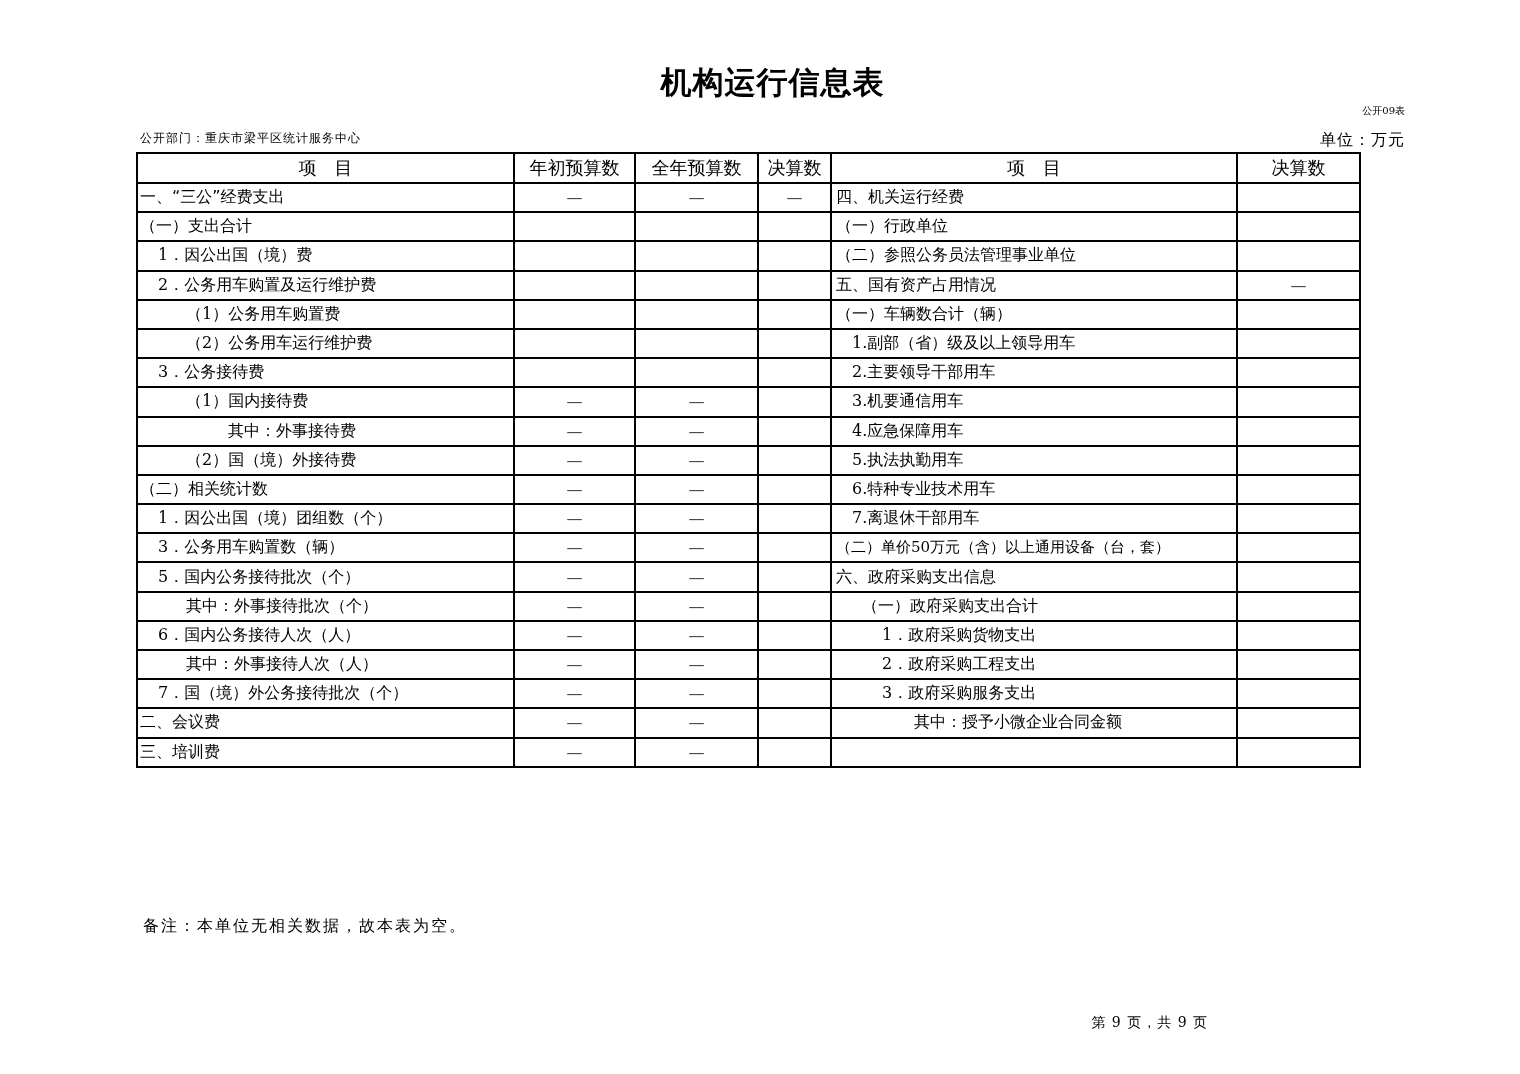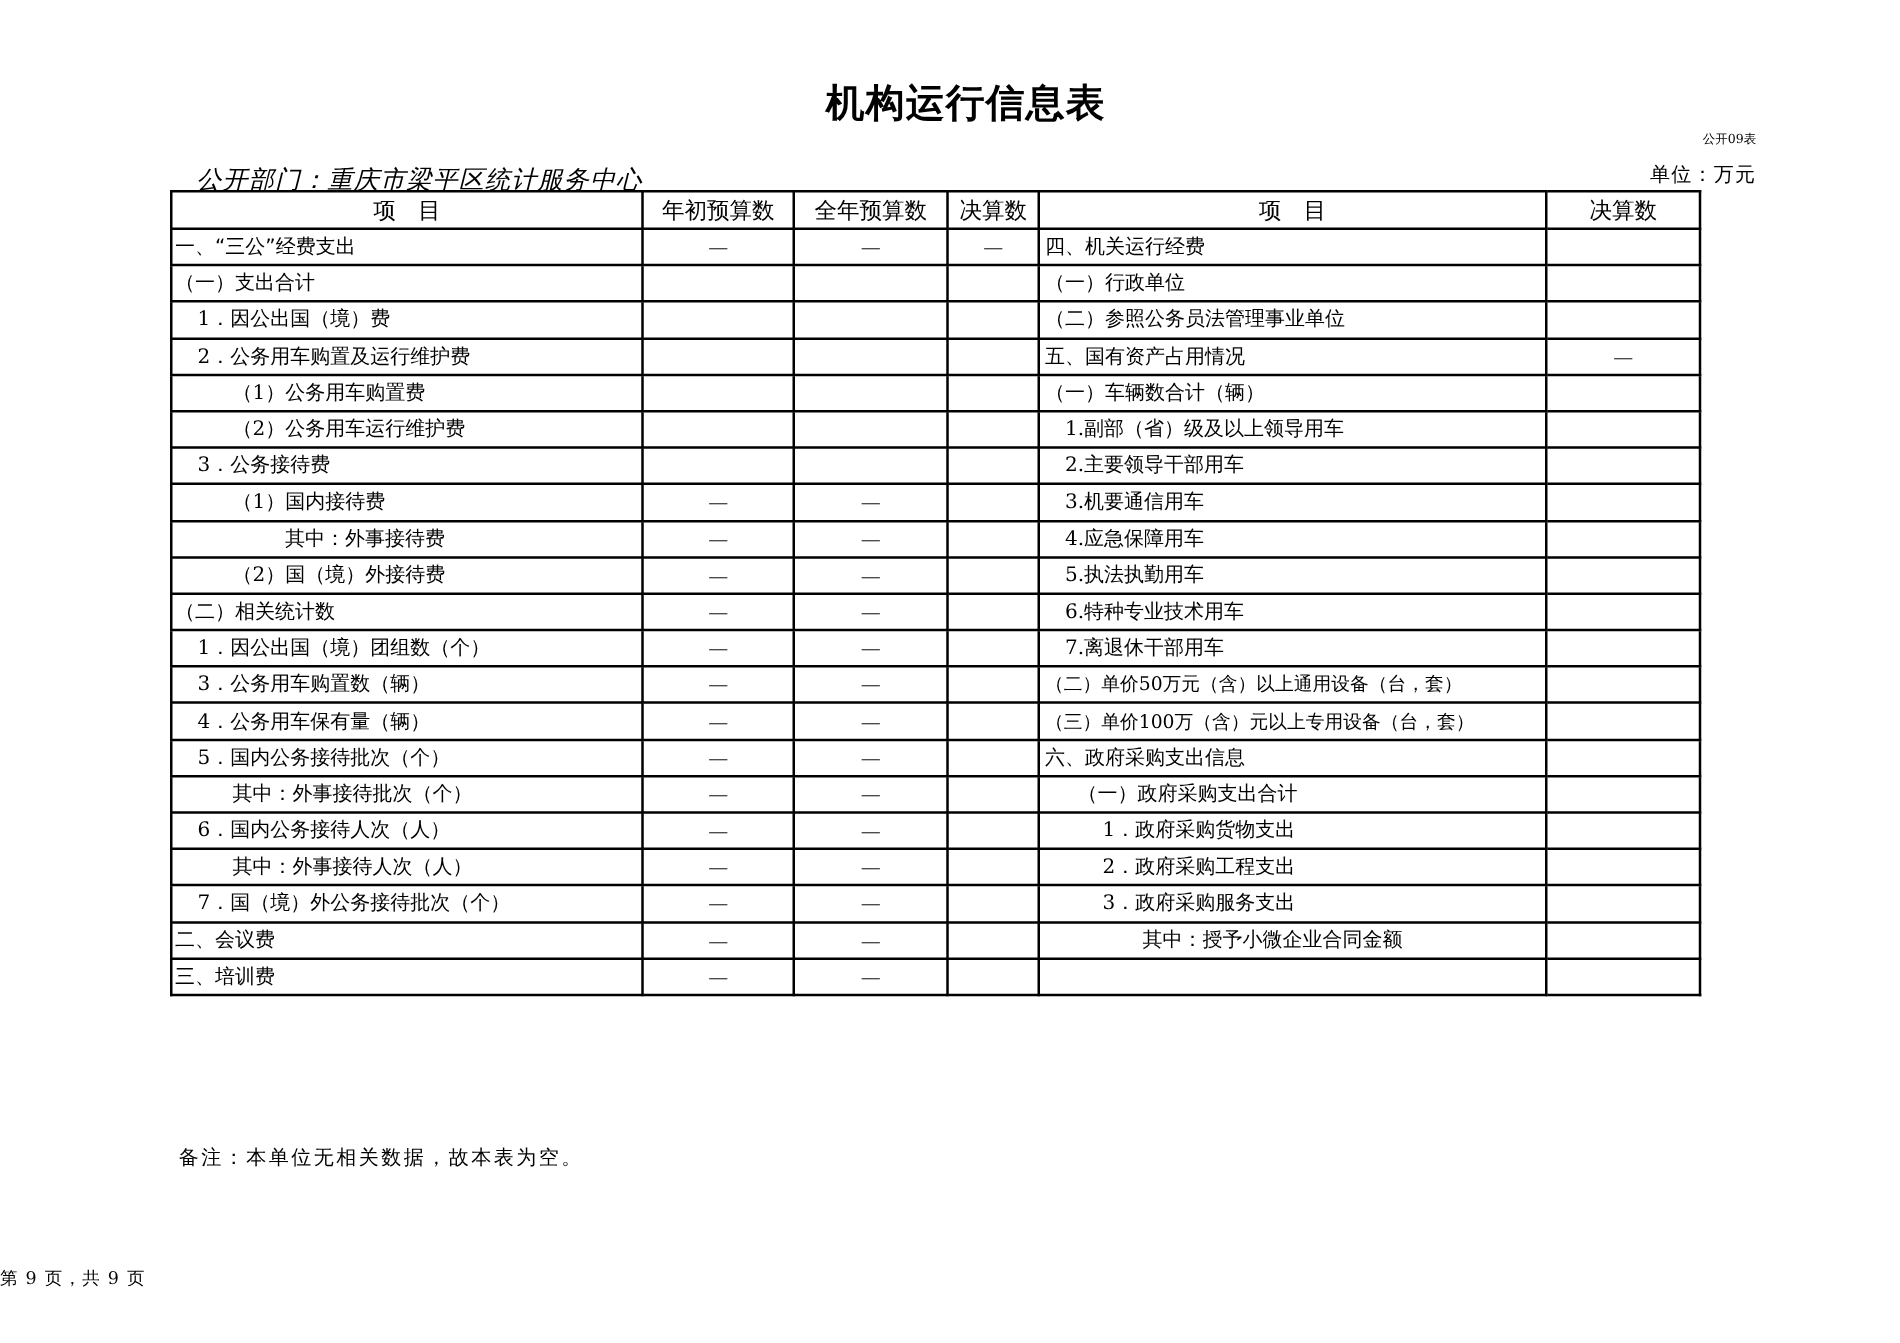--- a/index.html
+++ b/index.html
@@ -1,21 +1,21 @@
 <!DOCTYPE html>
 <html><head>
 <meta charset="utf-8">
 <style>
   html, body { margin: 0; padding: 0; background: #ffffff; }
   body { width: 1520px; height: 1074px; position: relative; overflow: hidden;
          font-family: "DejaVu Serif", "Liberation Serif", serif; color: #000; }
   .title { position: absolute; left: 0; width: 1545px; top: 62px; text-align: center;
            font-family: "DejaVu Sans", "Liberation Sans", sans-serif; font-size: 31px; font-weight: bold; letter-spacing: 1px; }
   .form-no { position: absolute; right: 115px; top: 104px; font-size: 10px; }
-  .dept { position: absolute; left: 157px; top: 130px; font-size: 20px; letter-spacing: 1px; font-style: italic; }
+  .dept { position: absolute; left: 140px; top: 130px; font-size: 12px; letter-spacing: 1px; }
   .unit { position: absolute; right: 115px; top: 130px; font-size: 16px; letter-spacing: 1px; }
   table.main { position: absolute; left: 136px; top: 152px; border-collapse: collapse; table-layout: fixed; width: 1095px; }
   table.main td, table.main th { border: 2px solid #000; height: 27.2px; padding: 0 4px; font-size: 16px; white-space: nowrap; overflow: hidden; font-weight: normal; }
   table.main th { font-family: "DejaVu Sans", "Liberation Sans", sans-serif; font-size: 18px; text-align: center; height: 28px; }
   .c-item { width: 377px; }
   .c-n1 { width: 121px; }
   .c-n2 { width: 123px; }
   .c-n3 { width: 73px; }
   .c-item2 { width: 406px; }
   .c-n4 { width: 123px; }
@@ -25,21 +25,21 @@
   .lv1 { padding-left: 20px !important; }
   .lv2 { padding-left: 48px !important; }
   .lv3 { padding-left: 90px !important; }
   .r-lv1 { padding-left: 4px !important; }
   .r-lv2 { padding-left: 20px !important; }
   .r-lv3 { padding-left: 30px !important; }
   .r-lv4 { padding-left: 50px !important; }
   .r-lv5 { padding-left: 82px !important; }
   .small { font-size: 15px !important; letter-spacing: 0; }
   .note { position: absolute; left: 143px; top: 916px; font-size: 16px; letter-spacing: 2px; }
-  .footer { position: absolute; left: 0; width: 1208px; top: 1014px; text-align: left; font-size: 14px; letter-spacing: 1px; }
+  .footer { position: absolute; left: 0; width: 1208px; top: 1014px; text-align: right; font-size: 14px; letter-spacing: 1px; }
 </style>
 </head>
 <body>
 
 <div class="title">机构运行信息表</div>
 <div class="form-no">公开09表</div>
 <div class="dept">公开部门：重庆市梁平区统计服务中心</div>
 <div class="unit">单位：万元</div>
 
 <table class="main">
@@ -160,28 +160,20 @@
       </tr>
       <tr>
         <td class="lv1">3．公务用车购置数（辆）</td>
         <td class="num">—</td>
         <td class="num">—</td>
         <td class="num"></td>
         <td class="r-lv1 small">（二）单价50万元（含）以上通用设备（台，套）</td>
         <td class="num"></td>
       </tr>
       <tr>
-        <td class="lv1">4．公务用车保有量（辆）</td>
-        <td class="num">—</td>
-        <td class="num">—</td>
-        <td class="num"></td>
-        <td class="r-lv1 small">（三）单价100万（含）元以上专用设备（台，套）</td>
-        <td class="num"></td>
-      </tr>
-      <tr>
         <td class="lv1">5．国内公务接待批次（个）</td>
         <td class="num">—</td>
         <td class="num">—</td>
         <td class="num"></td>
         <td class="bold r-lv1">六、政府采购支出信息</td>
         <td class="num"></td>
       </tr>
       <tr>
         <td class="lv2">其中：外事接待批次（个）</td>
         <td class="num">—</td>

